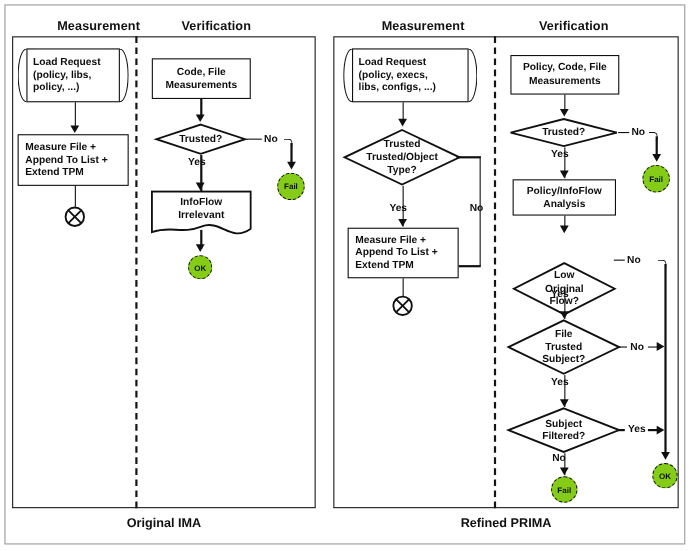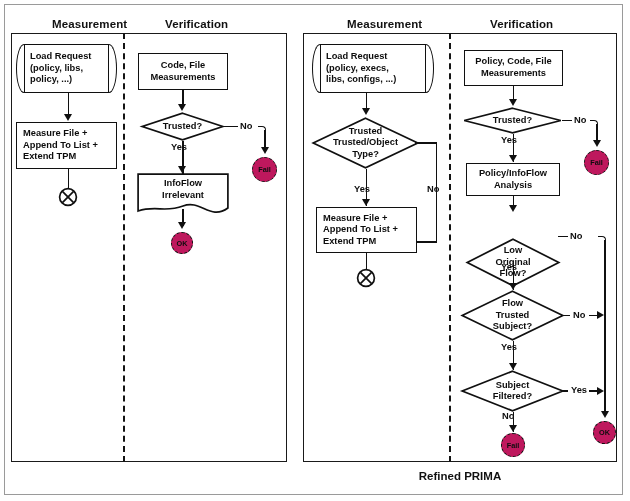--- a/index.html
+++ b/index.html
@@ -116,21 +116,21 @@
     position:absolute; left:0; top:0; right:0; bottom:10px;
     display:flex;align-items:center;justify-content:center;
     text-align:center;
     font-size:9.3px;font-weight:bold;line-height:11.6px;color:#0d0d0d;
   }
 
   
   .circ{
     position:absolute;
     border-radius:50%;
-    background:#be185d;
+    background:#84cc16;
     display:flex;align-items:center;justify-content:center;
     font-size:7.3px;font-weight:bold;color:#0d0d0d;
     box-sizing:border-box;
   }
   .circ.fail{ border:1.6px dashed #101010; }
   .circ.ok{ border:1.6px dashed #101010; }
 
   
   .xjoin{ position:absolute; }
   .xjoin svg{ position:absolute; left:0; top:0; }
@@ -242,20 +242,21 @@
         <div>InfoFlow</div>
         <div>Irrelevant</div>
       </div>
     </div>
   </div>
 
   <div class="ln lnv" style="left:182.1px; top:209px; height:17px;"></div>
   <div class="arrow-d" style="left:178.3px; top:222px;"></div>
   <div class="circ ok" style="left:171px; top:232px; width:22px; height:22px;">OK</div>
 
+  <div class="caption" style="left:11px; top:470px; width:276px;">Original IMA</div>
 
   <div class="col-header" style="left:324px; top:18px;">Measurement</div>
   <div class="col-header" style="left:467px; top:18px;">Verification</div>
 
   <div class="panel" id="panel-right"></div>
   <div class="divider" style="left:449px; top:33px; height:429px;"></div>
 
   <div class="cyl" style="left:312px; top:44px; width:122px; height:49px;">
     <div class="arc l"></div>
     <div class="arc r"></div>
@@ -374,21 +375,21 @@
   <div class="ln lnv" style="left:512.6px; top:261px; height:29px;"></div>
   <div class="lbl" style="left:501px; top:262px;">Yes</div>
   <div class="arrow-d" style="left:508.8px; top:283px;"></div>
 
   <div class="dia" style="left:461px; top:290px; width:103px; height:51px;">
     <svg width="103" height="51" viewBox="0 0 103 51">
       <polygon points="51.5,1.2 101.8,25.5 51.5,49.8 1.2,25.5" fill="#fff" stroke="#101010" stroke-width="1.7" stroke-linejoin="miter"></polygon>
     </svg>
     <div class="txt">
       <div>
-        <div>Flow</div>
+        <div>File</div>
         <div>Trusted</div>
         <div>Subject?</div>
       </div>
     </div>
   </div>
 
   <div class="ln lnh" style="left:562px; top:314.7px; width:8px;"></div>
   <div class="lbl" style="left:573px; top:310px;">No</div>
   <div class="ln lnh" style="left:589px; top:314.7px; width:10px;"></div>
   <div class="arrow-r" style="left:597px; top:311px;"></div>

